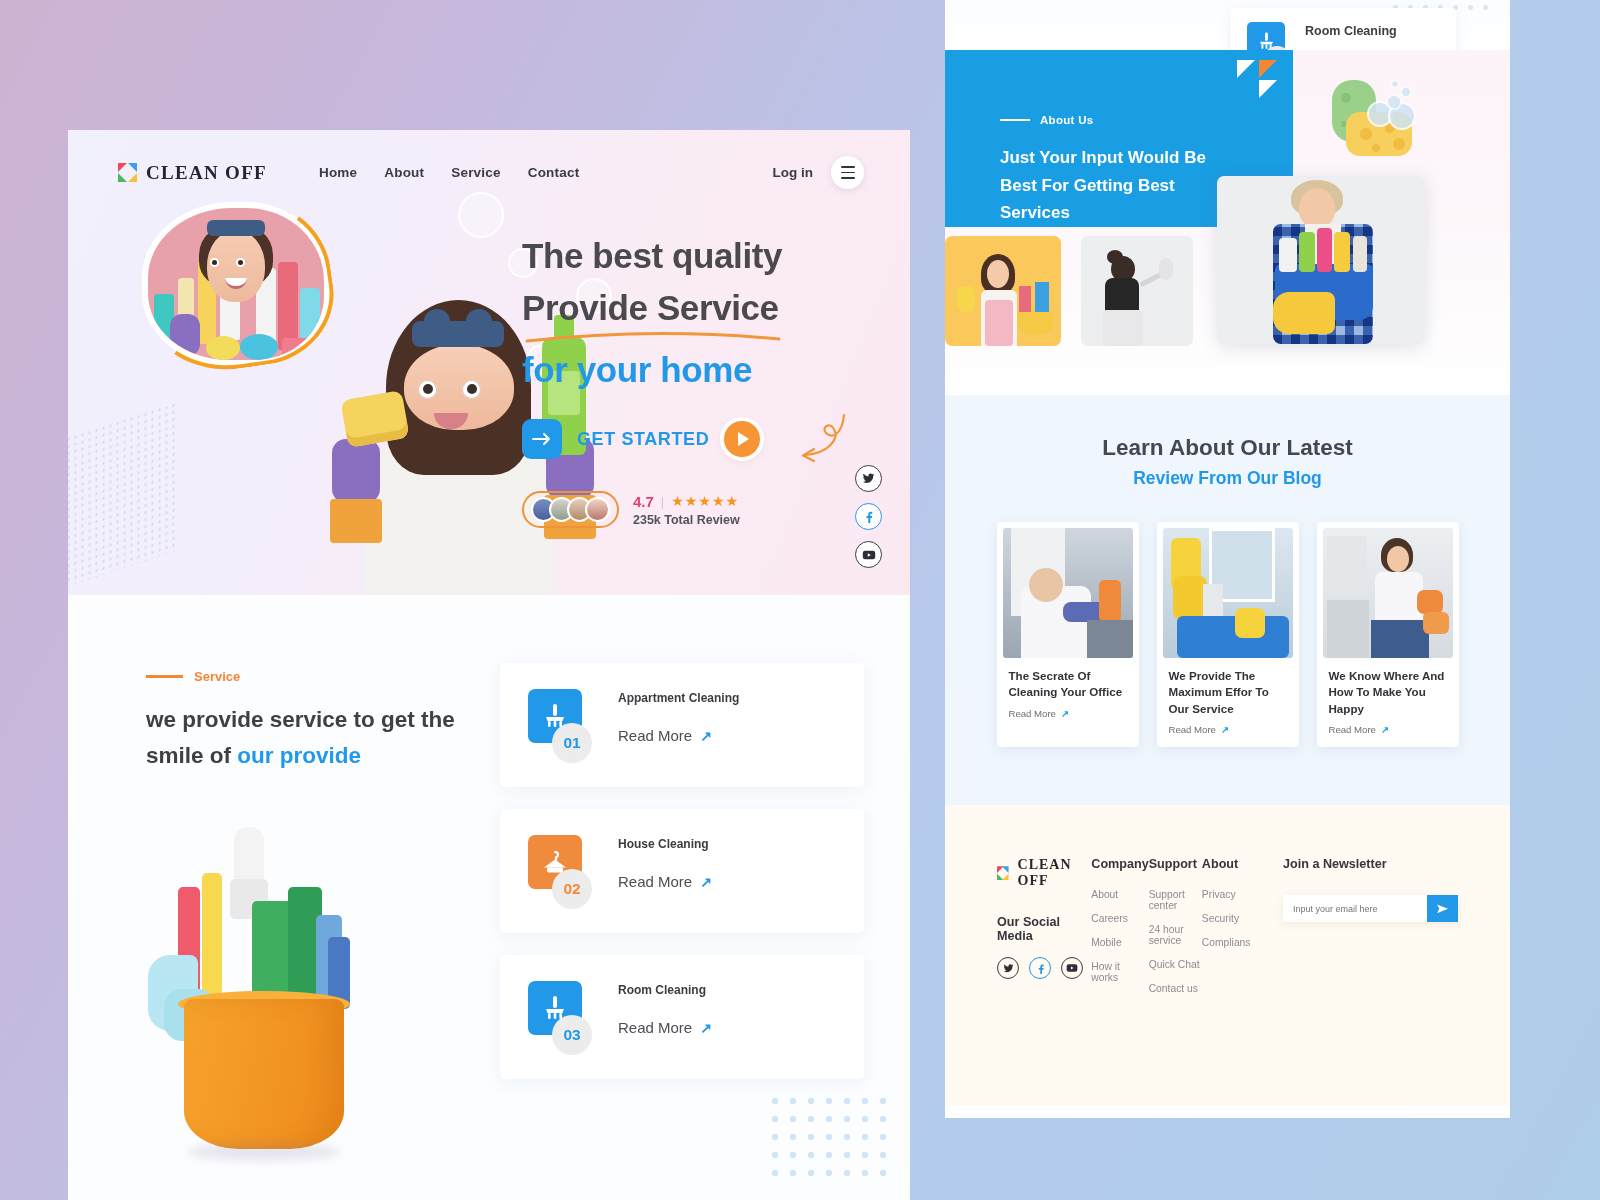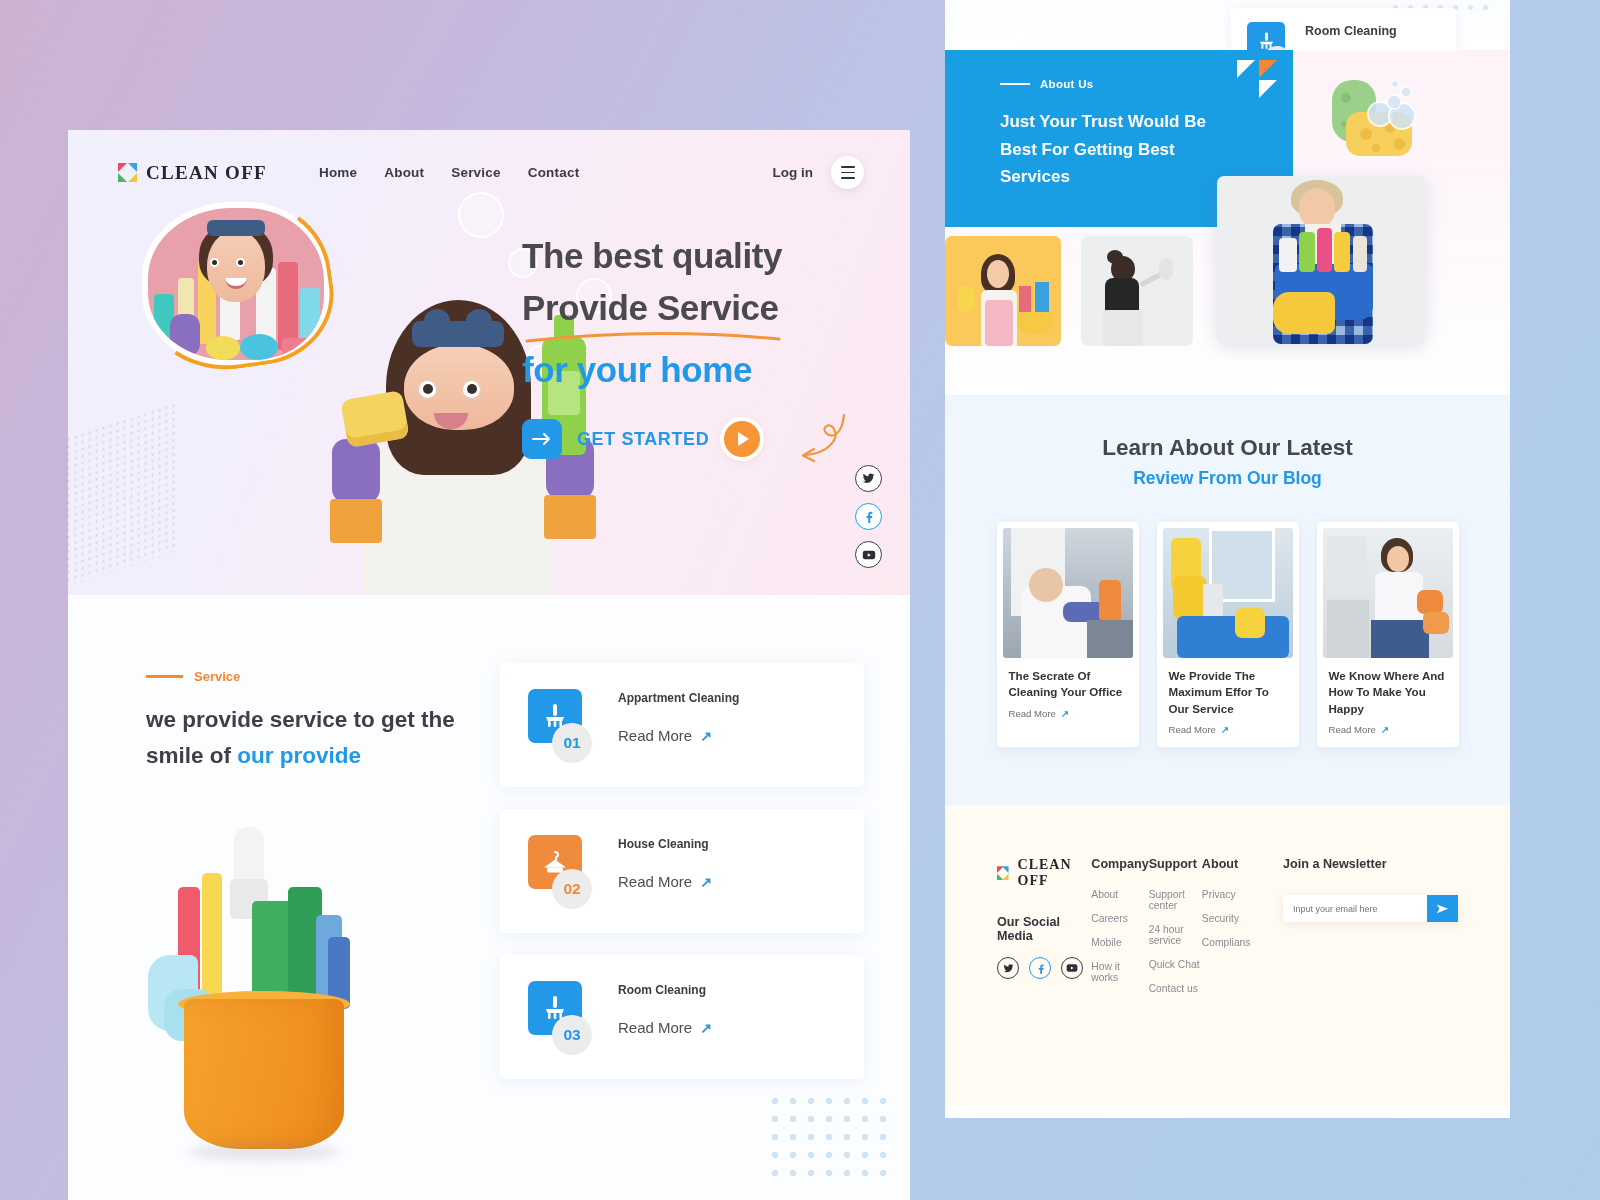--- a/index.html
+++ b/index.html
@@ -162,21 +162,21 @@
   .pr-card-top .svc-icon { width:38px;height:38px;border-radius:5px; }
   .pr-card-top .svc-num { left:16px; top:24px; width:28px;height:28px;font-size:12px; }
   .pr-card-top .svc-title { font-size:12.5px; }
   .pr-card-top .read-more { font-size:11px; margin-top:10px; gap:6px; }
   .pr-bucket-sm { position:absolute; left:45px; top:-66px; width:180px; height:190px; }
   .pr-dots { position:absolute; right:18px; top:60px; width:104px;height:70px;
              background-image:radial-gradient(circle,#dbe9f6 2.4px,transparent 2.8px); background-size:15px 15px; }
 
   .about-wrap { position:relative; height:345px; background:linear-gradient(180deg,#fdf3f8 0%, #fdf6fa 40%, #ffffff 100%); }
   .about-blue { position:absolute; left:0; top:0; width:348px; height:177px; background:#199de3; padding:28px 34px 0 55px; }
-  .about-eyebrow { display:flex;align-items:center;gap:10px;margin-bottom:18px; }
+  .about-eyebrow { display:flex;align-items:center;gap:10px;margin-bottom:18px;margin-top:36px; }
   .about-eyebrow .bar{width:30px;height:2px;background:#fff;display:block;}
   .about-eyebrow .txt{font-size:11.5px;font-weight:bold;color:#fff;letter-spacing:.3px;}
   .about-title { font-size:17px;line-height:1.63;font-weight:bold;color:#fff; }
   .tri-deco { position:absolute; right:14px; top:8px; width:44px;height:42px; }
   .sponge { position:absolute; right:86px; top:22px; width:118px; height:88px; }
 
   .about-photos { position:absolute; left:0; bottom:10px; width:100%; height:175px; }
   .ph { position:absolute; border-radius:7px; overflow:hidden; }
   .ph1 { left:0px; top:26px; width:116px; height:110px; background:#fbc95b; }
   .ph2 { left:136px; top:26px; width:112px; height:110px; background:#eceef0; }
@@ -315,20 +315,36 @@
             </div>
         </div>
         <div class="arrow-deco">
           <svg width="78" height="66" viewBox="0 0 78 66">
             <path d="M72 2 C70 22 60 26 54 20 C49 15 57 8 62 16 C68 26 56 40 34 42" stroke="#f2963a" stroke-width="2.2" fill="none" stroke-linecap="round"></path>
             <path d="M42 36 L31 42.5 L42 48" stroke="#f2963a" stroke-width="2.2" fill="none" stroke-linecap="round" stroke-linejoin="round"></path>
           </svg>
         </div>
       </div>
 
+      <div class="review-row">
+        <div class="avatars">
+          <span class="av" style="background:linear-gradient(#7a8ec4,#49609c);"></span>
+          <span class="av" style="background:linear-gradient(#d8d4cd,#8e9a8c);"></span>
+          <span class="av" style="background:linear-gradient(#e6cdb6,#b28b6b);"></span>
+          <span class="av" style="background:linear-gradient(#f0d4c8,#b9786a);"></span>
+        </div>
+        <div>
+          <div class="rating-line">
+            <span class="rating-num">4.7</span>
+            <span class="rating-bar">|</span>
+            <span class="stars">★★★★★</span>
+          </div>
+          <div class="review-total">235k Total Review</div>
+        </div>
+      </div>
     </div>
 
     <div class="social-col">
       <div class="soc">
         <svg width="13" height="13" viewBox="0 0 16 16">
             <path d="M15 3.2c-.5.25-1.1.4-1.7.5.6-.4 1.05-.95 1.27-1.65-.57.35-1.2.6-1.87.73A2.9 2.9 0 0 0 7.8 5.4 8.3 8.3 0 0 1 1.8 2.3a2.9 2.9 0 0 0 .9 3.9c-.47-.02-.92-.15-1.3-.36v.03c0 1.4 1 2.6 2.33 2.86-.44.12-.9.14-1.32.05a2.9 2.9 0 0 0 2.7 2.02A5.85 5.85 0 0 1 1 12.1a8.26 8.26 0 0 0 4.47 1.3c5.36 0 8.3-4.44 8.3-8.3v-.38c.57-.41 1.06-.93 1.45-1.52z" fill="#2e2e36"></path>
           </svg>
       </div>
       <div class="soc fb">
         <svg width="13" height="13" viewBox="0 0 16 16">
@@ -478,21 +494,21 @@
     </div>
   </div>
 
   <div class="about-wrap">
     <div class="about-blue">
       <div class="about-eyebrow">
         <span class="bar"></span>
         <span class="txt">About Us</span>
       </div>
       <div class="about-title">
-        <span>Just Your Trust Would Be</span><br>
+        <span>Just Your Input Would Be</span><br>
         <span>Best For Getting Best</span><br>
         <span>Services</span>
       </div>
       <div class="tri-deco">
         <svg width="44" height="42" viewBox="0 0 44 42">
           <path d="M2 2h18L2 20z" fill="#fff"></path>
           <path d="M24 2h18L24 20z" fill="#f58634"></path>
           <path d="M24 22h18L24 40z" fill="#fff"></path>
         </svg>
       </div>

